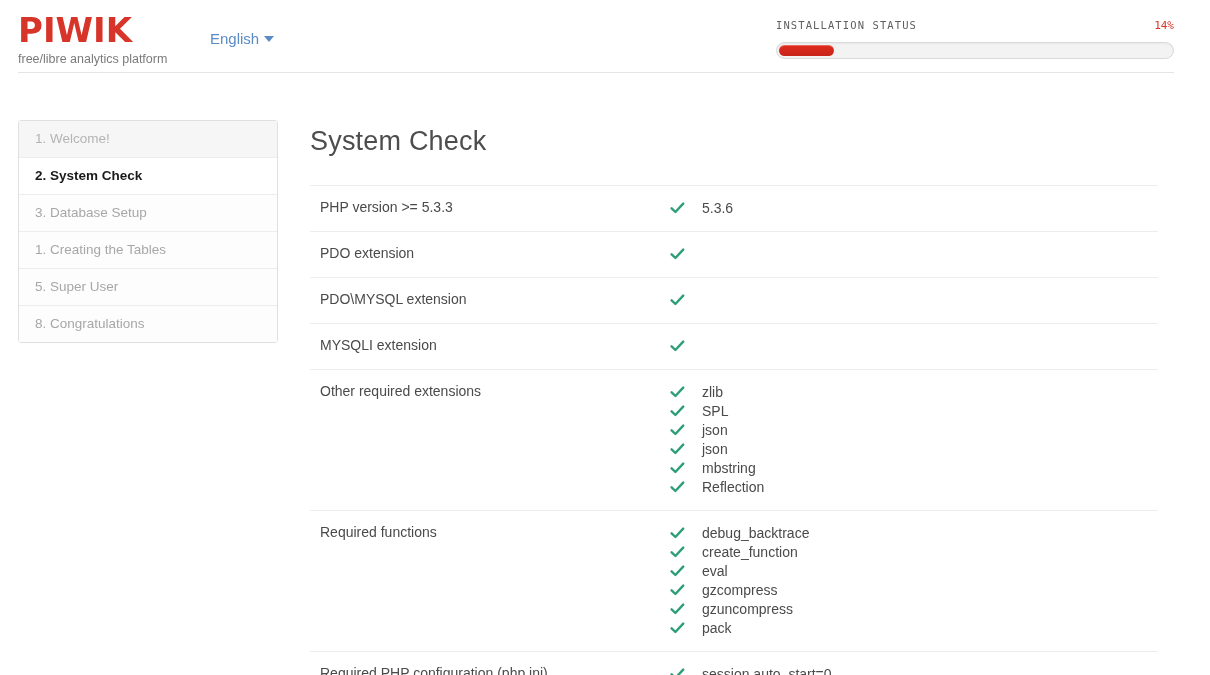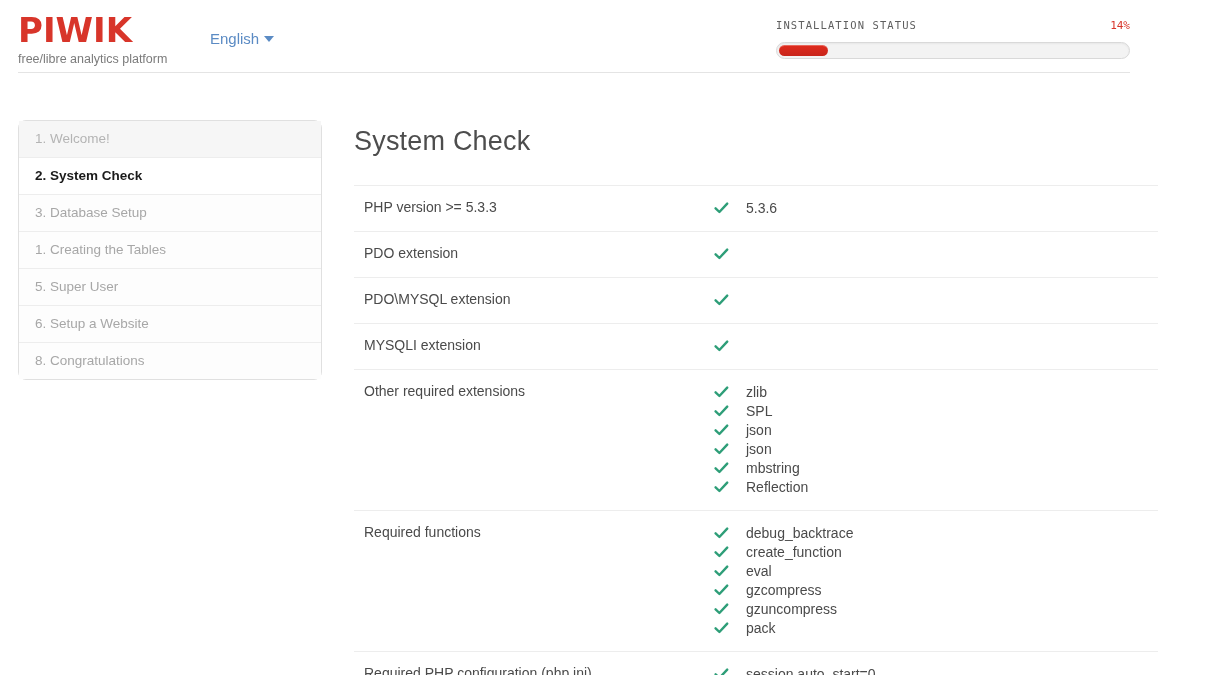--- a/index.html
+++ b/index.html
@@ -14,21 +14,21 @@
     font-family: "Liberation Sans", sans-serif;
     color: #444444;
     -webkit-font-smoothing: antialiased;
   }
 
   
   .header {
     position: relative;
     height: 72px;
     border-bottom: 1px solid #e4e4e4;
-    margin: 0 80px 0 18px;
+    margin: 0 36px 0 18px;
   }
   .brand {
     position: absolute;
     left: 0;
     top: 12px;
   }
   .brand-logo {
     font-size: 34px;
     font-weight: bold;
     letter-spacing: 0px;
@@ -110,24 +110,24 @@
 
   
   .page {
     display: flex;
     align-items: flex-start;
     padding-top: 47px;
   }
 
   
   .sidebar {
-    width: 304px;
+    width: 260px;
     margin-left: 18px;
     border: 1px solid #e0e0e0;
-    border-radius: 8px;
+    border-radius: 3px;
     background: #ffffff;
     box-sizing: border-box;
     flex: none;
   }
   .nav-item {
     height: 36px;
     line-height: 36px;
     padding: 0 0 0 16px;
     font-size: 13.5px;
     color: #a7a7a7;
@@ -236,21 +236,20 @@
 </div>
 
 <div class="page">
 
   <nav class="sidebar" id="sidebar">
       <div class="nav-item done"><span>1. Welcome!</span></div>
       <div class="nav-item active"><span>2. System Check</span></div>
       <div class="nav-item"><span>3. Database Setup</span></div>
       <div class="nav-item"><span>1. Creating the Tables</span></div>
       <div class="nav-item"><span>5. Super User</span></div>
-      <div class="nav-item"><span>6. Setup a Website</span></div>
       <div class="nav-item"><span>8. Congratulations</span></div>
     </nav>
 
   <main class="main">
     <h1 class="page-title">System Check</h1>
     <table class="check-table" id="check-table">
       <tbody id="check-table-body">
           <tr>
             <td class="col-label">PHP version &gt;= 5.3.3</td>
             <td class="col-result">

